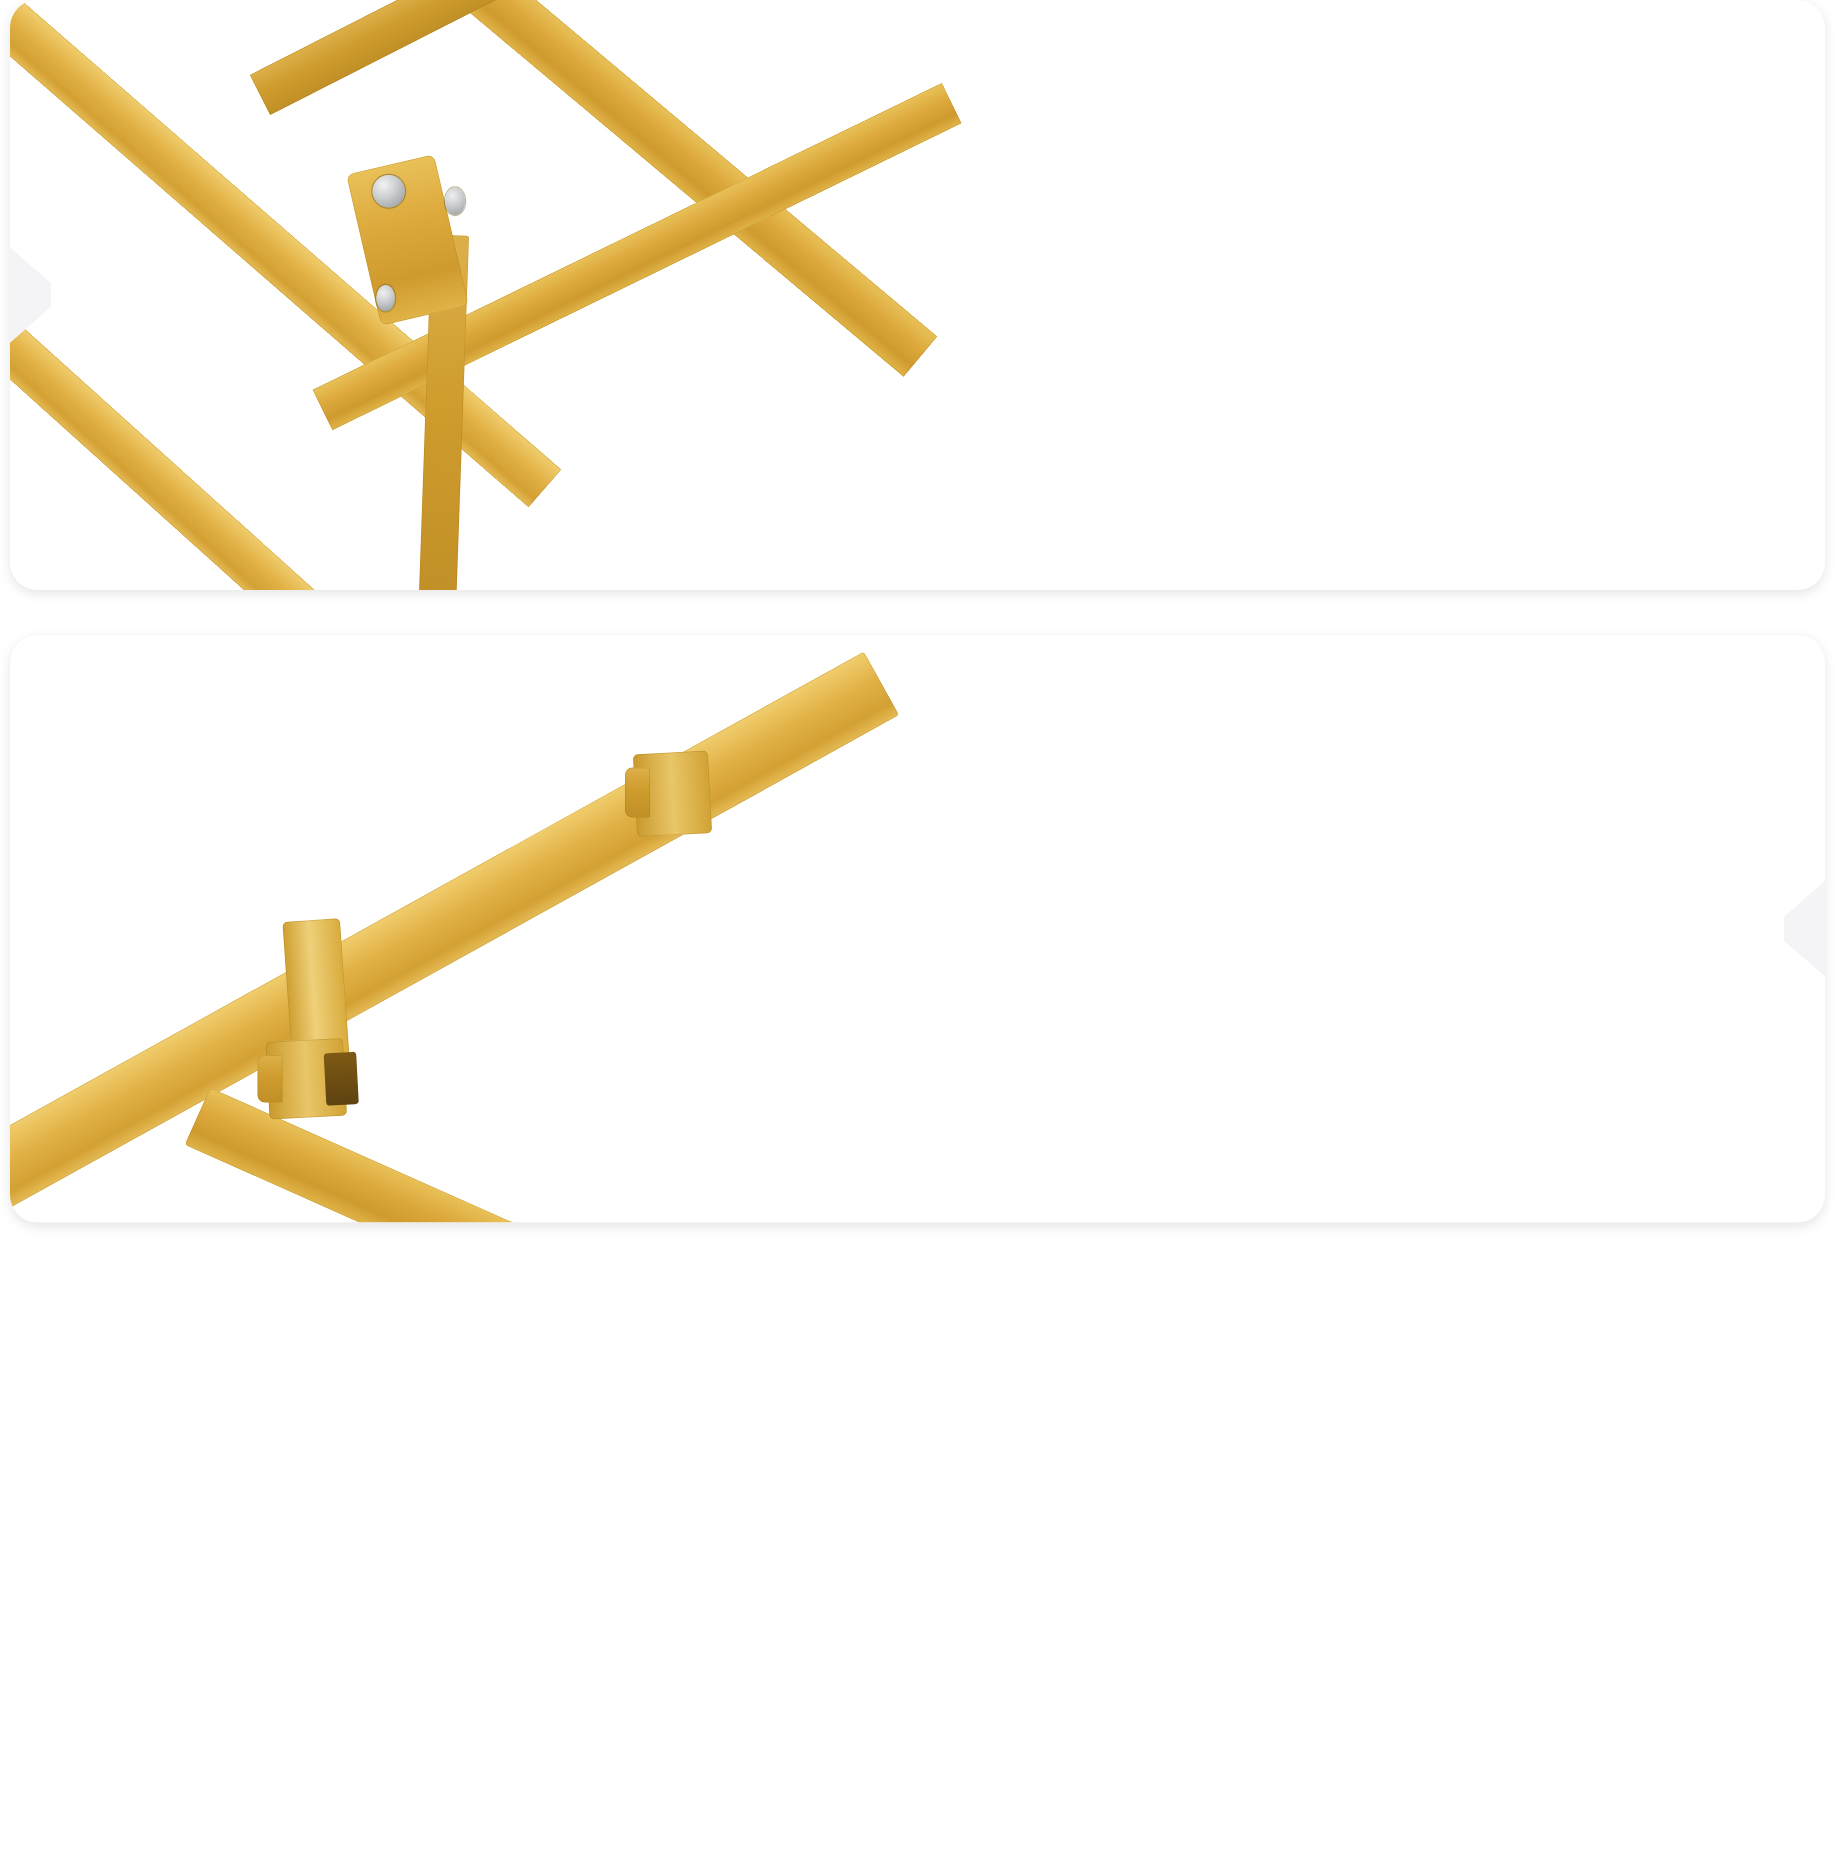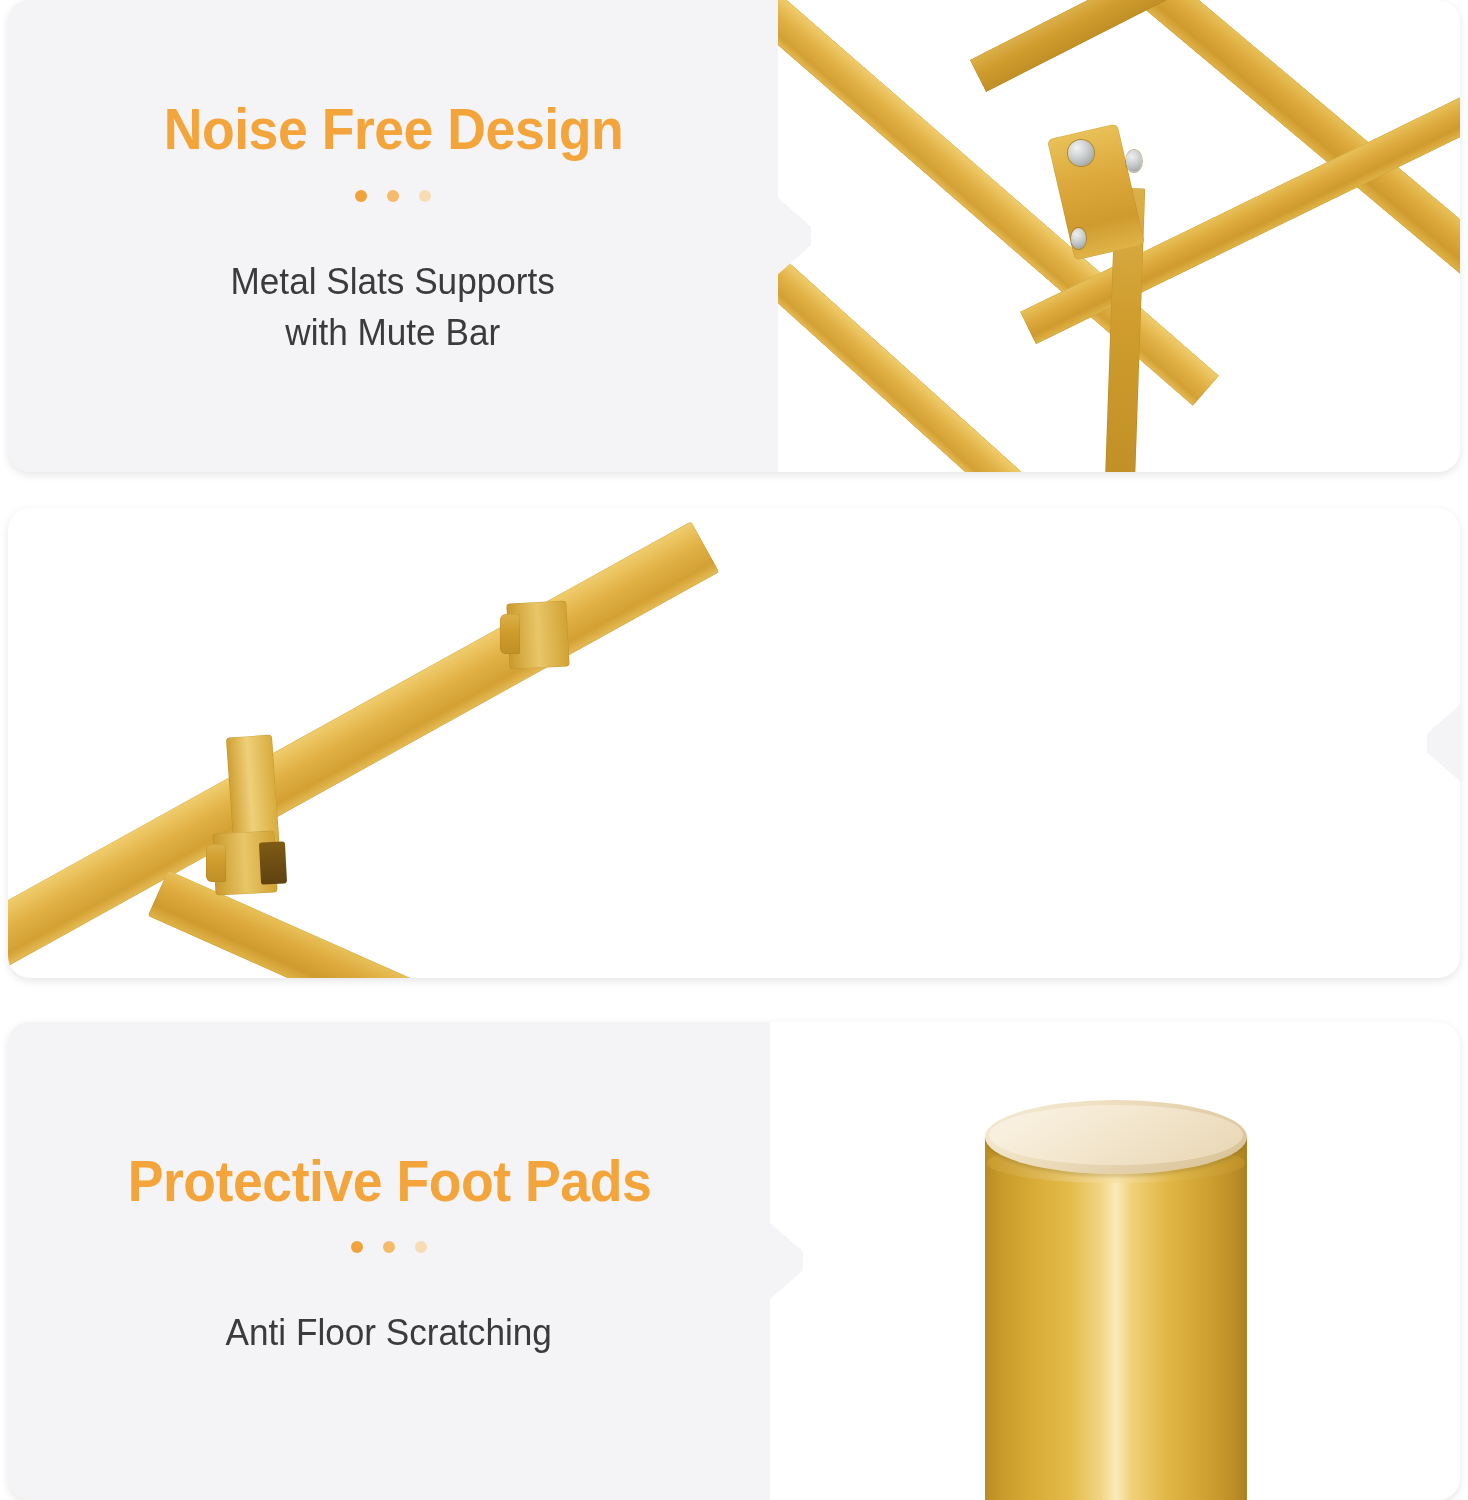--- a/index.html
+++ b/index.html
@@ -180,32 +180,20 @@
     opacity: .95;
   }
 </style>
 </head>
 <body>
 
 <div class="board">
 
   <section class="panel p1">
 
-    <div class="textpane">
-      <h2 class="headline">Noise Free Design</h2>
-
-      <div class="dots">
-        <span class="dot d1"></span>
-        <span class="dot d2"></span>
-        <span class="dot d3"></span>
-      </div>
-
-      <p class="subline">Metal Slats Supports
-with Mute Bar</p>
-    </div>
 
     <div class="imgpane">
       <div class="notch left"></div>
 
       <div class="bar lite" style="left:-40px; top:-36px; width:620px; height:40px;
            transform-origin: left center; transform: rotate(41deg);"></div>
 
       <div class="bar" style="left:330px; top:-70px; width:520px; height:42px;
            transform-origin: left center; transform: rotate(40deg);"></div>
 
@@ -257,36 +245,14 @@
            background:linear-gradient(90deg,#c9992c,#e9c668 50%,#d1a234);"></div>
       <div class="bar dark" style="left:198px; top:336px; width:20px; height:38px;
            border-radius:6px 2px 2px 6px;"></div>
 
       <div style="position:absolute; left:252px; top:334px; width:26px; height:42px;
            background:linear-gradient(180deg,#7e5a14,#5e4210); border-radius:3px;
            transform:rotate(-3deg);"></div>
     </div>
   </section>
 
-  <section class="panel p3">
-
-    <div class="textpane">
-      <h2 class="headline">Protective Foot Pads</h2>
-
-      <div class="dots">
-        <span class="dot d1"></span>
-        <span class="dot d2"></span>
-        <span class="dot d3"></span>
-      </div>
-
-      <p class="subline">Anti Floor Scratching</p>
-    </div>
-
-    <div class="imgpane">
-      <div class="notch left"></div>
-
-      <div class="leg"></div>
-      <div class="legrim"></div>
-      <div class="legtop"></div>
-    </div>
-  </section>
 
 </div>
 
 </body></html>

